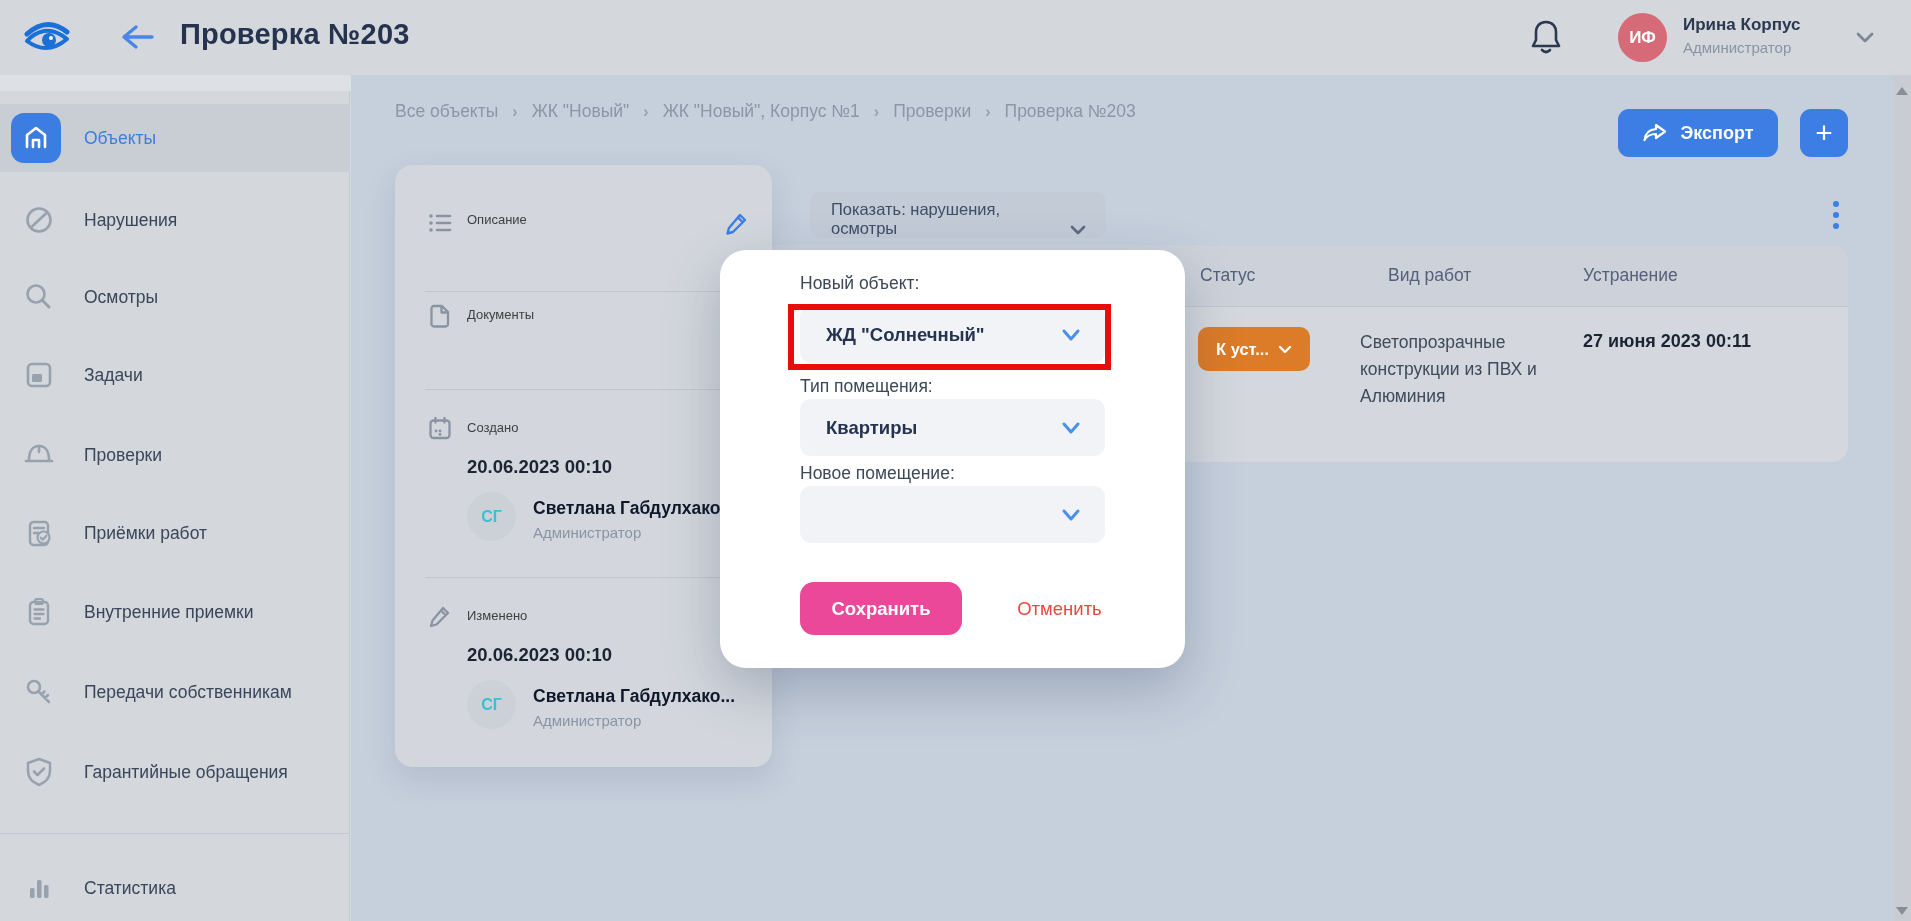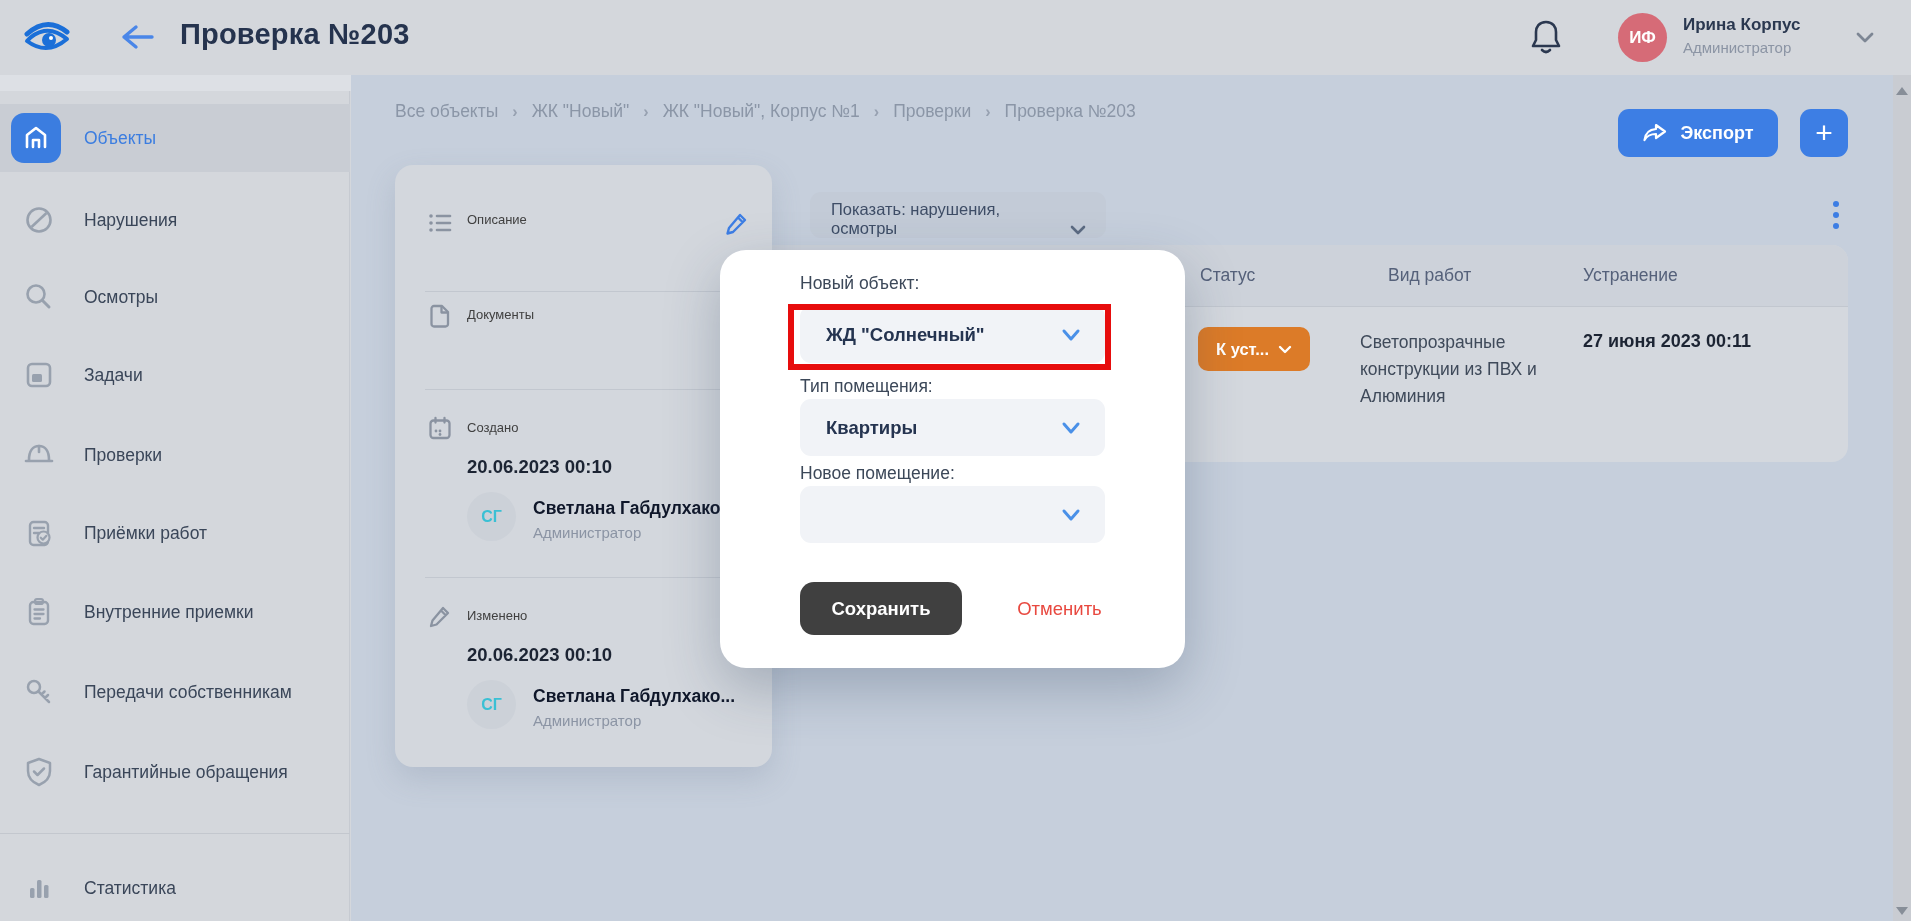--- a/index.html
+++ b/index.html
@@ -94,21 +94,21 @@
   
   .modal { position:absolute; left:720px; top:250px; width:465px; height:418px; background:#ffffff;
            border-radius:26px; box-shadow:0 20px 55px rgba(40,60,90,.28); z-index:20; }
   .m-label { position:absolute; left:80px; font-size:17.5px; color:#3c4859; }
   .m-field { position:absolute; left:80px; width:305px; height:57px; background:#f1f3f7; border-radius:11px;
              display:flex; align-items:center; padding:0 22px 0 26px; cursor:pointer; }
   .m-field span { flex:1; font-size:18.5px; font-weight:600; color:#253450; white-space:nowrap; }
   .m-label-1 { top:23px; }  .m-field-1 { top:56px; }
   .m-label-2 { top:126px; } .m-field-2 { top:149px; }
   .m-label-3 { top:213px; } .m-field-3 { top:236px; }
-  .save-btn { position:absolute; left:80px; top:332px; width:162px; height:53px; background:#404040;
+  .save-btn { position:absolute; left:80px; top:332px; width:162px; height:53px; background:#ec4899;
               border:none; border-radius:14px; color:#fff; font-size:18.5px; font-weight:bold; cursor:pointer;
               font-family:"Liberation Sans", sans-serif; }
   .cancel-btn { position:absolute; left:272px; top:332px; width:135px; height:53px; background:transparent;
                 border:none; color:#e8483f; font-size:18.5px; font-weight:500; cursor:pointer;
                 font-family:"Liberation Sans", sans-serif; }
 
   .annotation-box { position:absolute; left:788px; top:304px; width:323px; height:66px;
                     border:6px solid #e70d0d; z-index:25; pointer-events:none; }
 
   

